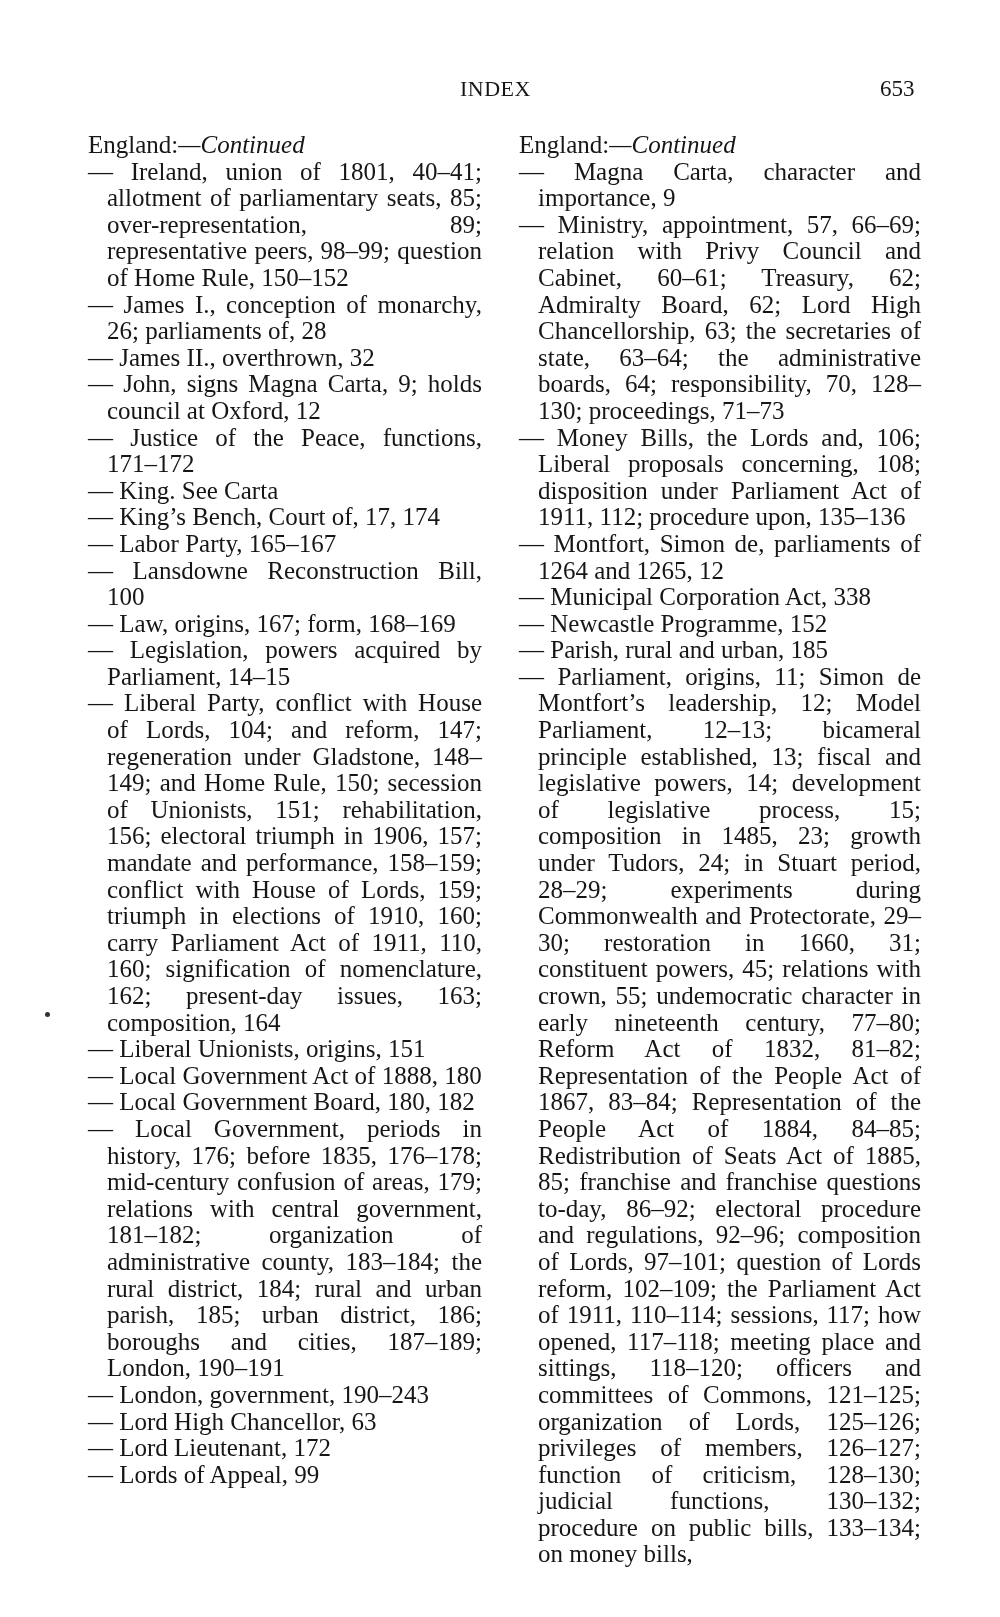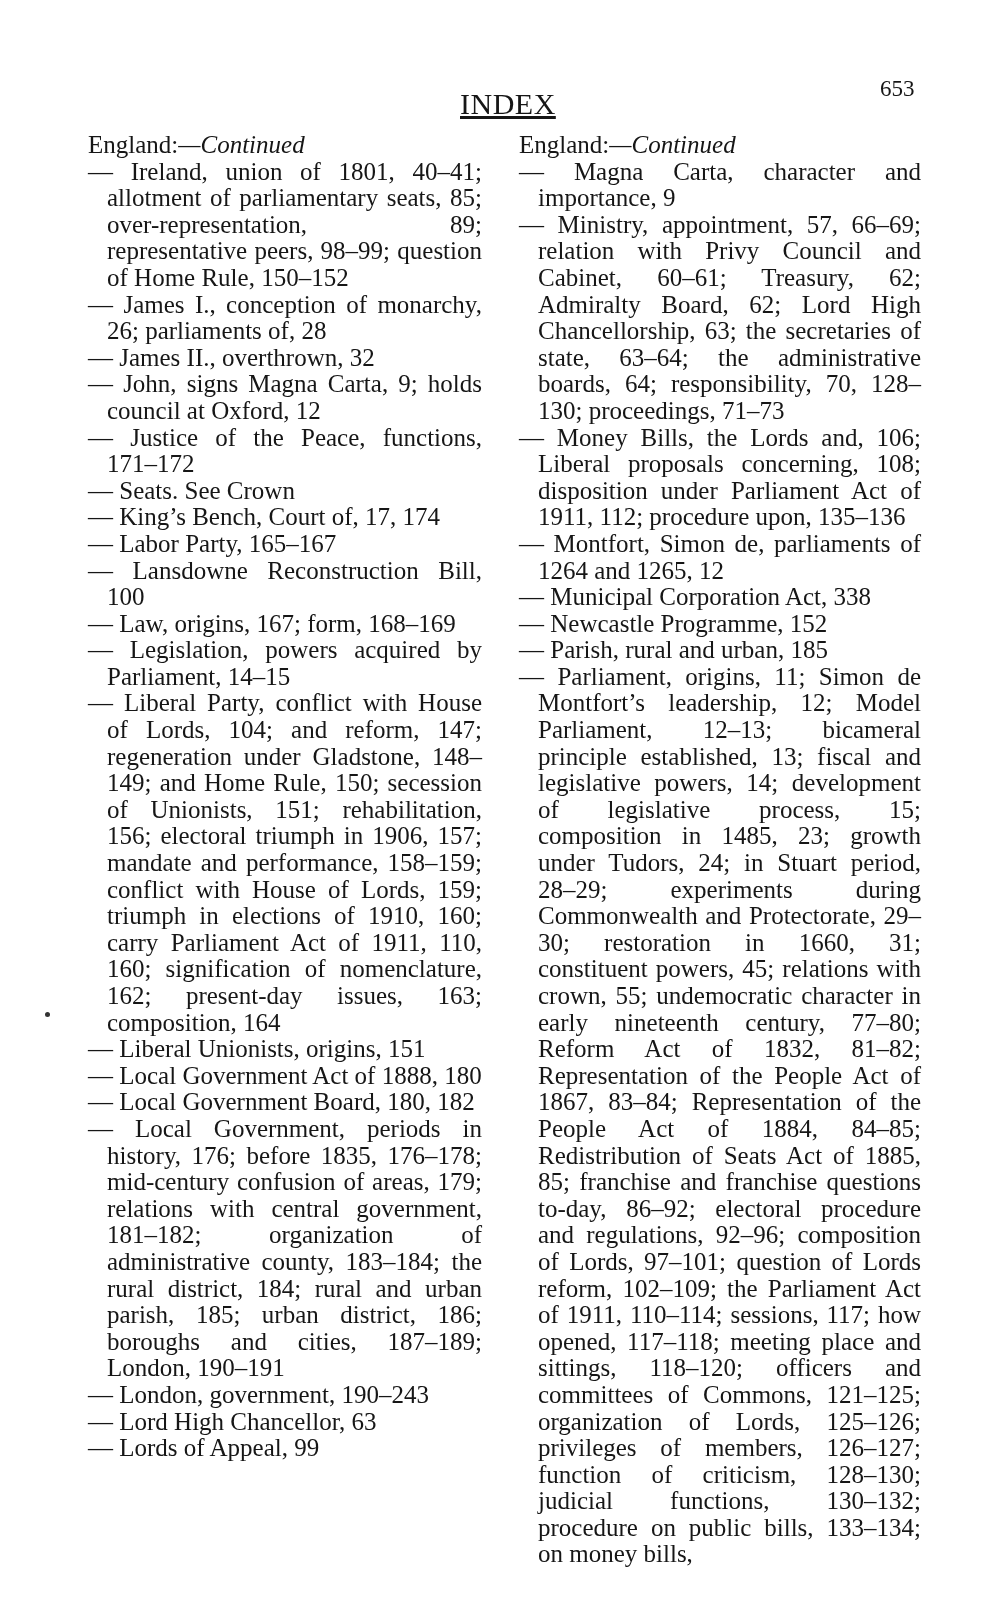--- a/index.html
+++ b/index.html
@@ -18,24 +18,23 @@
     .running-head {
       position: absolute;
       top: 76px;
       left: 0;
       width: 1000px;
       height: 30px;
     }
     .running-title {
       position: absolute;
       left: 460px;
-      top: 11px;
-      font-size: 30px;
+      top: 0;
+      font-size: 22px;
       letter-spacing: 0.5px;
-      text-decoration: underline;
     }
     .page-number {
       position: absolute;
       left: 880px;
       top: 0;
       font-size: 23px;
     }
     .column {
       position: absolute;
       top: 132px;
@@ -78,33 +77,34 @@
 <div class="stray-dot"></div>
 
 <div class="column col-left">
   <p class="heading-line"><span>England:</span><span class="cont">—Continued</span></p>
   <div class="entries">
       <p class="entry"><span class="dash">—</span> <span>Ireland, union of 1801, 40–41; allotment of parliamentary seats, 85; over-representation, 89; representative peers, 98–99; question of Home Rule, 150–152</span></p>
       <p class="entry"><span class="dash">—</span> <span>James I., conception of monarchy, 26; parliaments of, 28</span></p>
       <p class="entry"><span class="dash">—</span> <span>James II., overthrown, 32</span></p>
       <p class="entry"><span class="dash">—</span> <span>John, signs Magna Carta, 9; holds council at Oxford, 12</span></p>
       <p class="entry"><span class="dash">—</span> <span>Justice of the Peace, functions, 171–172</span></p>
-      <p class="entry"><span class="dash">—</span> <span>Seats.  See Crown</span></p>
+      <p class="entry"><span class="dash">—</span> <span>King.  See Carta</span></p>
       <p class="entry"><span class="dash">—</span> <span>King’s Bench, Court of, 17, 174</span></p>
       <p class="entry"><span class="dash">—</span> <span>Labor Party, 165–167</span></p>
       <p class="entry"><span class="dash">—</span> <span>Lansdowne Reconstruction Bill, 100</span></p>
       <p class="entry"><span class="dash">—</span> <span>Law, origins, 167; form, 168–169</span></p>
       <p class="entry"><span class="dash">—</span> <span>Legislation, powers acquired by Parliament, 14–15</span></p>
       <p class="entry"><span class="dash">—</span> <span>Liberal Party, conflict with House of Lords, 104; and reform, 147; regeneration under Gladstone, 148–149; and Home Rule, 150; secession of Unionists, 151; rehabilitation, 156; electoral triumph in 1906, 157; mandate and performance, 158–159; conflict with House of Lords, 159; triumph in elections of 1910, 160; carry Parliament Act of 1911, 110, 160; signification of nomenclature, 162; present-day issues, 163; composition, 164</span></p>
       <p class="entry"><span class="dash">—</span> <span>Liberal Unionists, origins, 151</span></p>
       <p class="entry"><span class="dash">—</span> <span>Local Government Act of 1888, 180</span></p>
       <p class="entry"><span class="dash">—</span> <span>Local Government Board, 180, 182</span></p>
       <p class="entry"><span class="dash">—</span> <span>Local Government, periods in history, 176; before 1835, 176–178; mid-century confusion of areas, 179; relations with central government, 181–182; organization of administrative county, 183–184; the rural district, 184; rural and urban parish, 185; urban district, 186; boroughs and cities, 187–189; London, 190–191</span></p>
       <p class="entry"><span class="dash">—</span> <span>London, government, 190–243</span></p>
       <p class="entry"><span class="dash">—</span> <span>Lord High Chancellor, 63</span></p>
+      <p class="entry"><span class="dash">—</span> <span>Lord Lieutenant, 172</span></p>
       <p class="entry"><span class="dash">—</span> <span>Lords of Appeal, 99</span></p>
     </div>
 </div>
 
 <div class="column col-right">
   <p class="heading-line"><span>England:</span><span class="cont">—Continued</span></p>
   <div class="entries">
       <p class="entry"><span class="dash">—</span> <span>Magna Carta, character and importance, 9</span></p>
       <p class="entry"><span class="dash">—</span> <span>Ministry, appointment, 57, 66–69; relation with Privy Council and Cabinet, 60–61; Treasury, 62; Admiralty Board, 62; Lord High Chancellorship, 63; the secretaries of state, 63–64; the administrative boards, 64; responsibility, 70, 128–130; proceedings, 71–73</span></p>
       <p class="entry"><span class="dash">—</span> <span>Money Bills, the Lords and, 106; Liberal proposals concerning, 108; disposition under Parliament Act of 1911, 112; procedure upon, 135–136</span></p>

